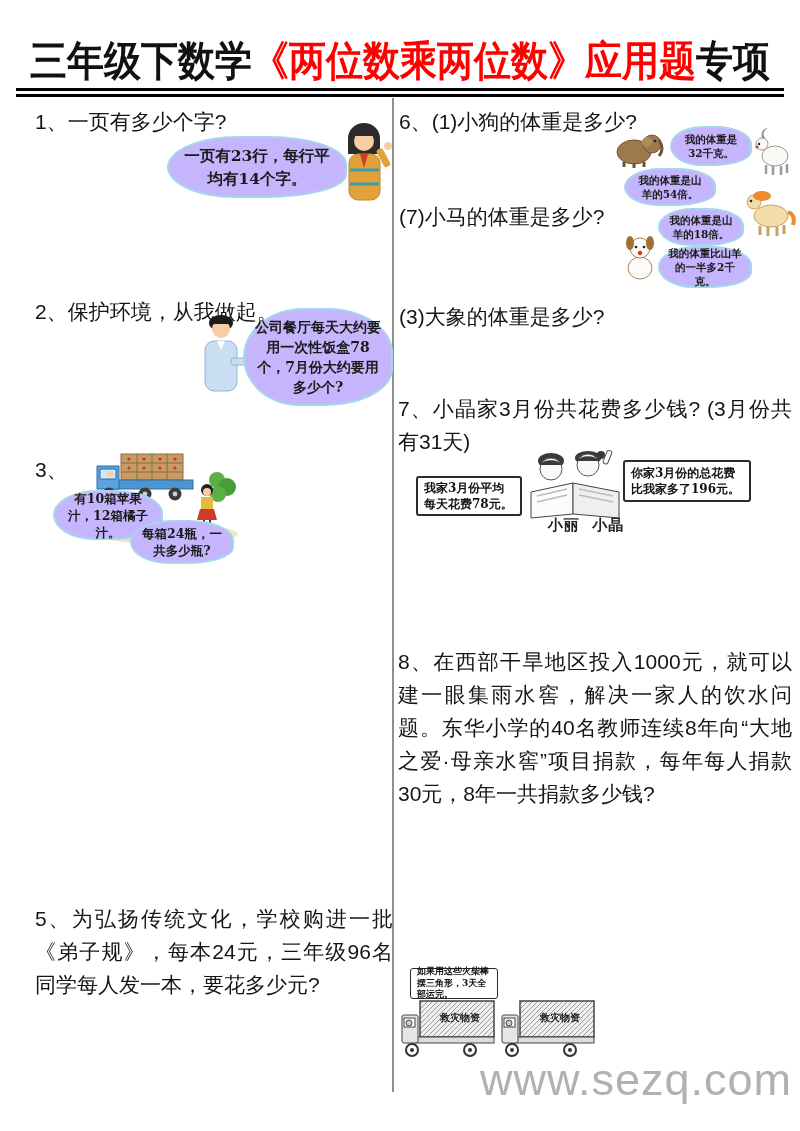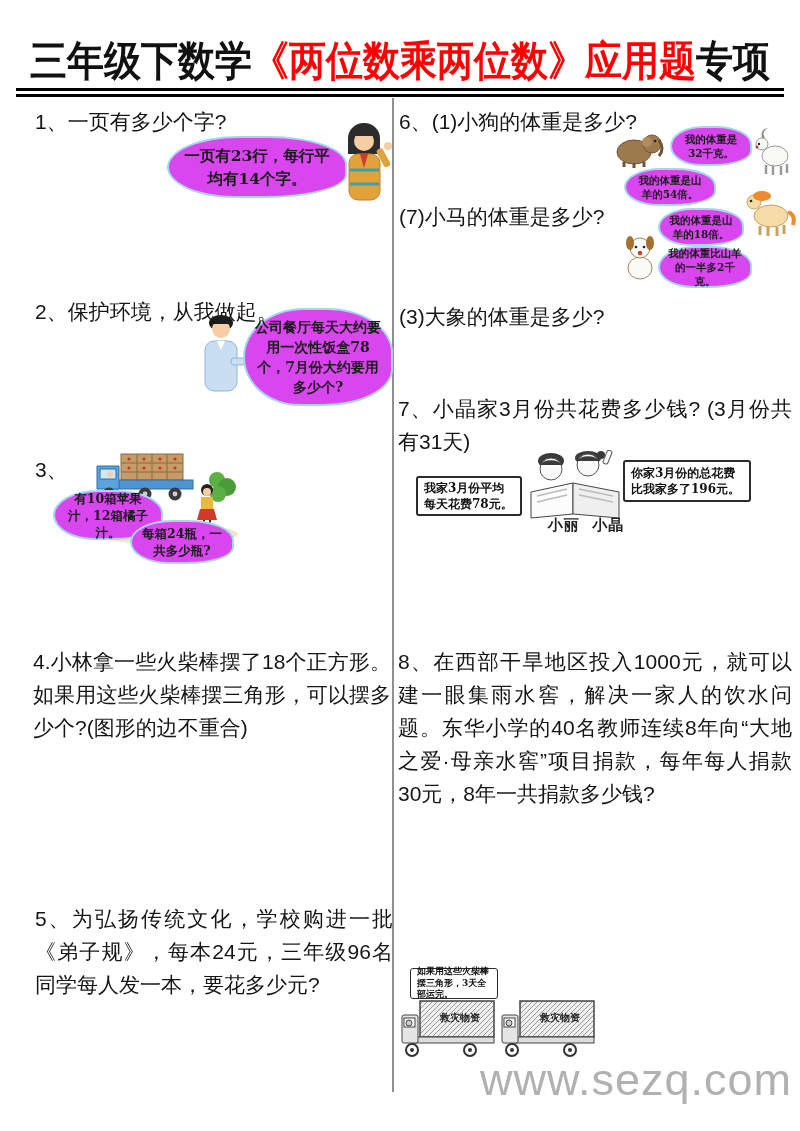--- a/index.html
+++ b/index.html
@@ -14,21 +14,21 @@
   .title .red{color:#fe0000;}
   .rule{top:88px;left:16px;width:768px;height:3px;
         border-top:3px solid #000;border-bottom:3px solid #000;}
   .divider{left:392px;top:98px;width:2px;height:994px;background:#8f8f8f;}
 
   
   .qtext{font-size:21px;line-height:33px;text-align:justify;}
   .nowrapq{white-space:nowrap;}
 
   
-  .cloud{position:absolute;background:#d946ef;border:2px solid #a5d7ea;
+  .cloud{position:absolute;background:#c4b5fd;border:2px solid #a5d7ea;
          box-sizing:border-box;display:flex;align-items:center;justify-content:center;
          text-align:center;padding:3px 8px;
          font-family:"DejaVu Serif","Liberation Serif",serif;font-weight:bold;color:#1a1a1a;
          border-radius:48% 52% 55% 45% / 60% 55% 45% 60%;}
 
   
   .rectbox{position:absolute;background:#fff;border:2px solid #2a2a2a;border-radius:3px;
            box-sizing:border-box;display:flex;align-items:center;justify-content:center;
            text-align:left;padding:2px 6px;
            font-family:"DejaVu Serif","Liberation Serif",serif;font-weight:bold;color:#111;}
@@ -119,21 +119,20 @@
       <circle cx="114" cy="38" r="6" fill="#222222"></circle>
       <circle cx="114" cy="40" r="4" fill="#f6cda4"></circle>
       <rect x="108" y="45" width="12" height="12" fill="#e8b93c"></rect>
       <polygon points="107,57 121,57 124,68 104,68" fill="#d03a2a"></polygon>
       <path d="M111 68 v8 M117 68 v8" stroke="#333" stroke-width="2"></path>
     </svg>
     <div class="cloud" style="left:8px;top:42px;width:110px;height:50px;font-size:12.5px;line-height:17px;">有10箱苹果汁，12箱橘子汁。</div>
     <div class="cloud" style="left:85px;top:72px;width:104px;height:44px;font-size:12.5px;line-height:17px;">每箱24瓶，一共多少瓶?</div>
   </div>
 
-  <div class="abs qtext" style="left:33px;top:645px;width:358px;">4.小林拿一些火柴棒摆了18个正方形。如果用这些火柴棒摆三角形，可以摆多少个?(图形的边不重合)</div>
 
   <div class="abs qtext" style="left:35px;top:902px;width:358px;">5、为弘扬传统文化，学校购进一批《弟子规》，每本24元，三年级96名同学每人发一本，要花多少元?</div>
 
   <div class="abs qtext nowrapq" style="left:399px;top:105px;">6、(1)小狗的体重是多少?</div>
   <div class="abs qtext nowrapq" style="left:399px;top:200px;">(7)小马的体重是多少?</div>
   <div class="abs qtext nowrapq" style="left:399px;top:300px;">(3)大象的体重是多少?</div>
 
   <div class="abs" style="left:598px;top:120px;width:198px;height:170px;">
     <svg style="position:absolute;left:16px;top:6px;" width="50" height="42" viewBox="0 0 50 42">
       <ellipse cx="20" cy="26" rx="17" ry="12" fill="#9c7a4e" stroke="#6f5433"></ellipse>

